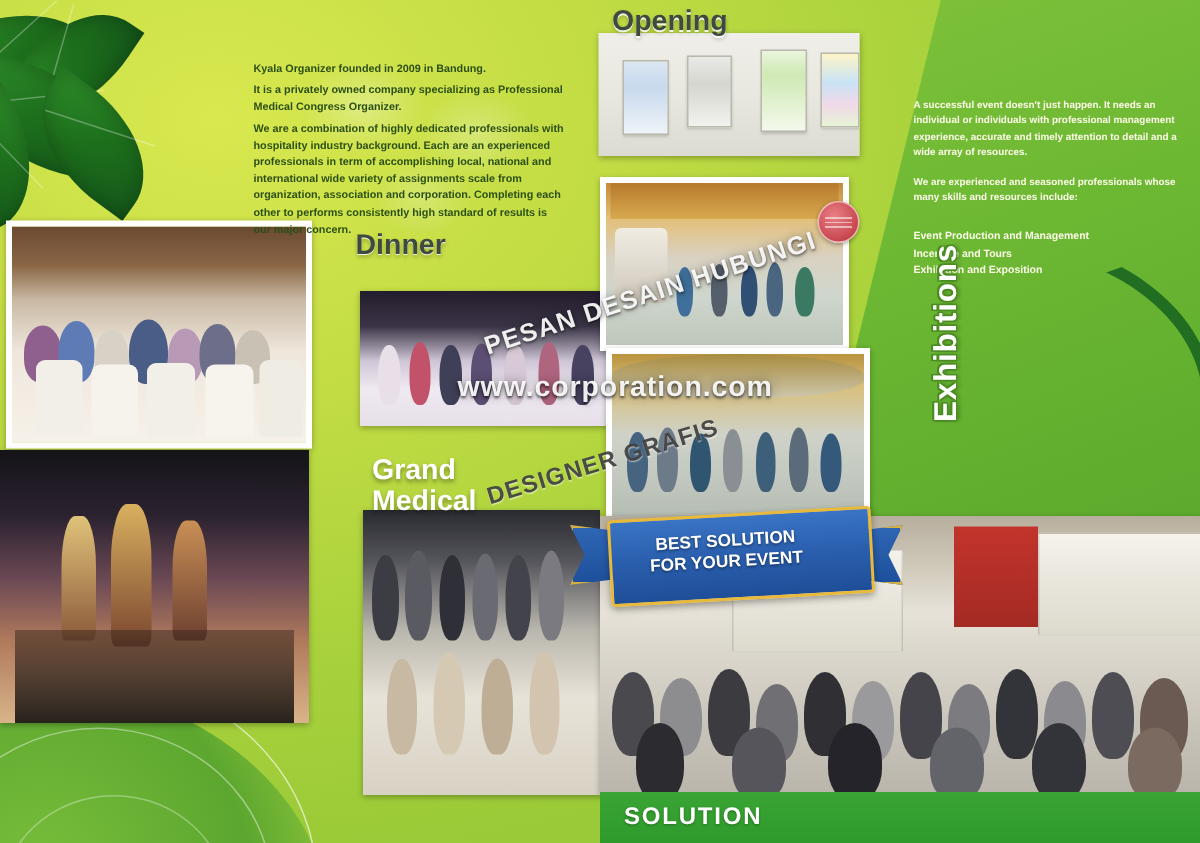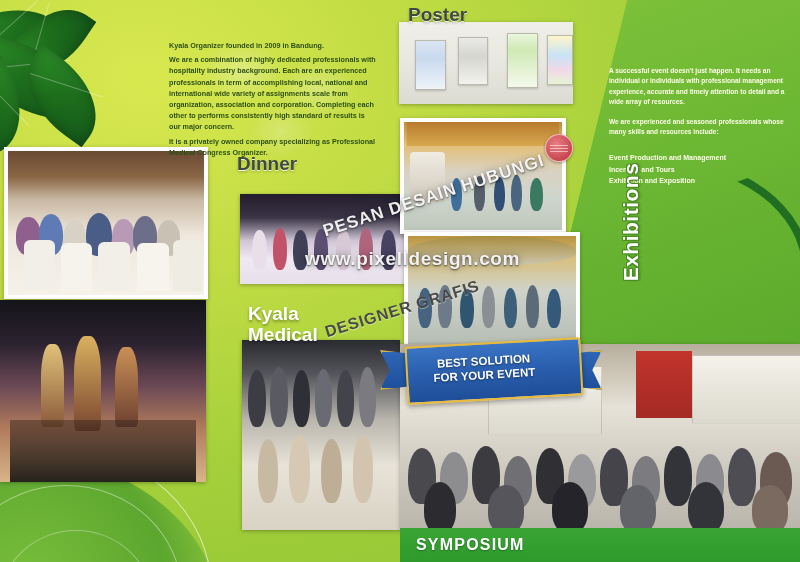--- a/index.html
+++ b/index.html
@@ -383,58 +383,58 @@
       <i style="left:6%;top:74%;width:8%;height:28%;background:#2b2b30;"></i>
       <i style="left:22%;top:76%;width:9%;height:26%;background:#55555b;"></i>
       <i style="left:38%;top:74%;width:9%;height:28%;background:#24242a;"></i>
       <i style="left:55%;top:76%;width:9%;height:26%;background:#63636a;"></i>
       <i style="left:72%;top:74%;width:9%;height:28%;background:#33333a;"></i>
       <i style="left:88%;top:76%;width:9%;height:26%;background:#7a6a60;"></i>
     </div>
   </div>
 
   <div id="sympo-bar"></div>
-  <div id="sympo-label">SYMPOSIUM</div>
+  <div id="sympo-label">SOLUTION</div>
 
   <div id="who-body">
     <p>Kyala Organizer founded in 2009 in Bandung.</p>
+    <p>It is a privately owned company specializing as Professional Medical Congress Organizer.</p>
     <p>We are a combination of highly dedicated professionals with hospitality industry background. Each are an experienced professionals in term of accomplishing local, national and international wide variety of assignments scale from organization, association and corporation. Completing each other to performs consistently high standard of results is our major concern.</p>
-    <p>It is a privately owned company specializing as Professional Medical Congress Organizer.</p>
   </div>
 
   <div id="what-body">
     <p>A successful event doesn't just happen. It needs an individual or individuals with professional management experience, accurate and timely attention to detail and a wide array of resources.</p>
     <p>We are experienced and seasoned professionals whose many skills and resources include:</p>
   </div>
   <div id="what-list">
     <div>Event Production and Management</div>
     <div>Incentive and Tours</div>
     <div>Exhibition and Exposition</div>
   </div>
 
-  <div id="poster-hd" class="hd-grey">Poster</div>
+  <div id="poster-hd" class="hd-grey">Opening</div>
 
   <div id="dinner-hd" class="hd-grey">
     <div>Dinner</div>
   </div>
 
   <div id="grand-hd">
-    <div>Kyala</div>
+    <div>Grand</div>
     <div>Medical</div>
   </div>
 
   <div id="exhibitions-hd">Exhibitions</div>
 
   <div id="ribbon">
     <div class="rb-tail" id="rb-l"></div>
     <div class="rb-tail" id="rb-r"></div>
     <div id="rb-main"></div>
   </div>
   <div id="rb-text-wrap">
     <div>BEST SOLUTION</div>
     <div>FOR YOUR EVENT</div>
   </div>
 
   <div class="wm" id="wm-pesan">PESAN DESAIN HUBUNGI</div>
-  <div class="wm" id="wm-url">www.pixelldesign.com</div>
+  <div class="wm" id="wm-url">www.corporation.com</div>
   <div class="wm" id="wm-designer">DESIGNER GRAFIS</div>
 
 </div>
 
 </body></html>

